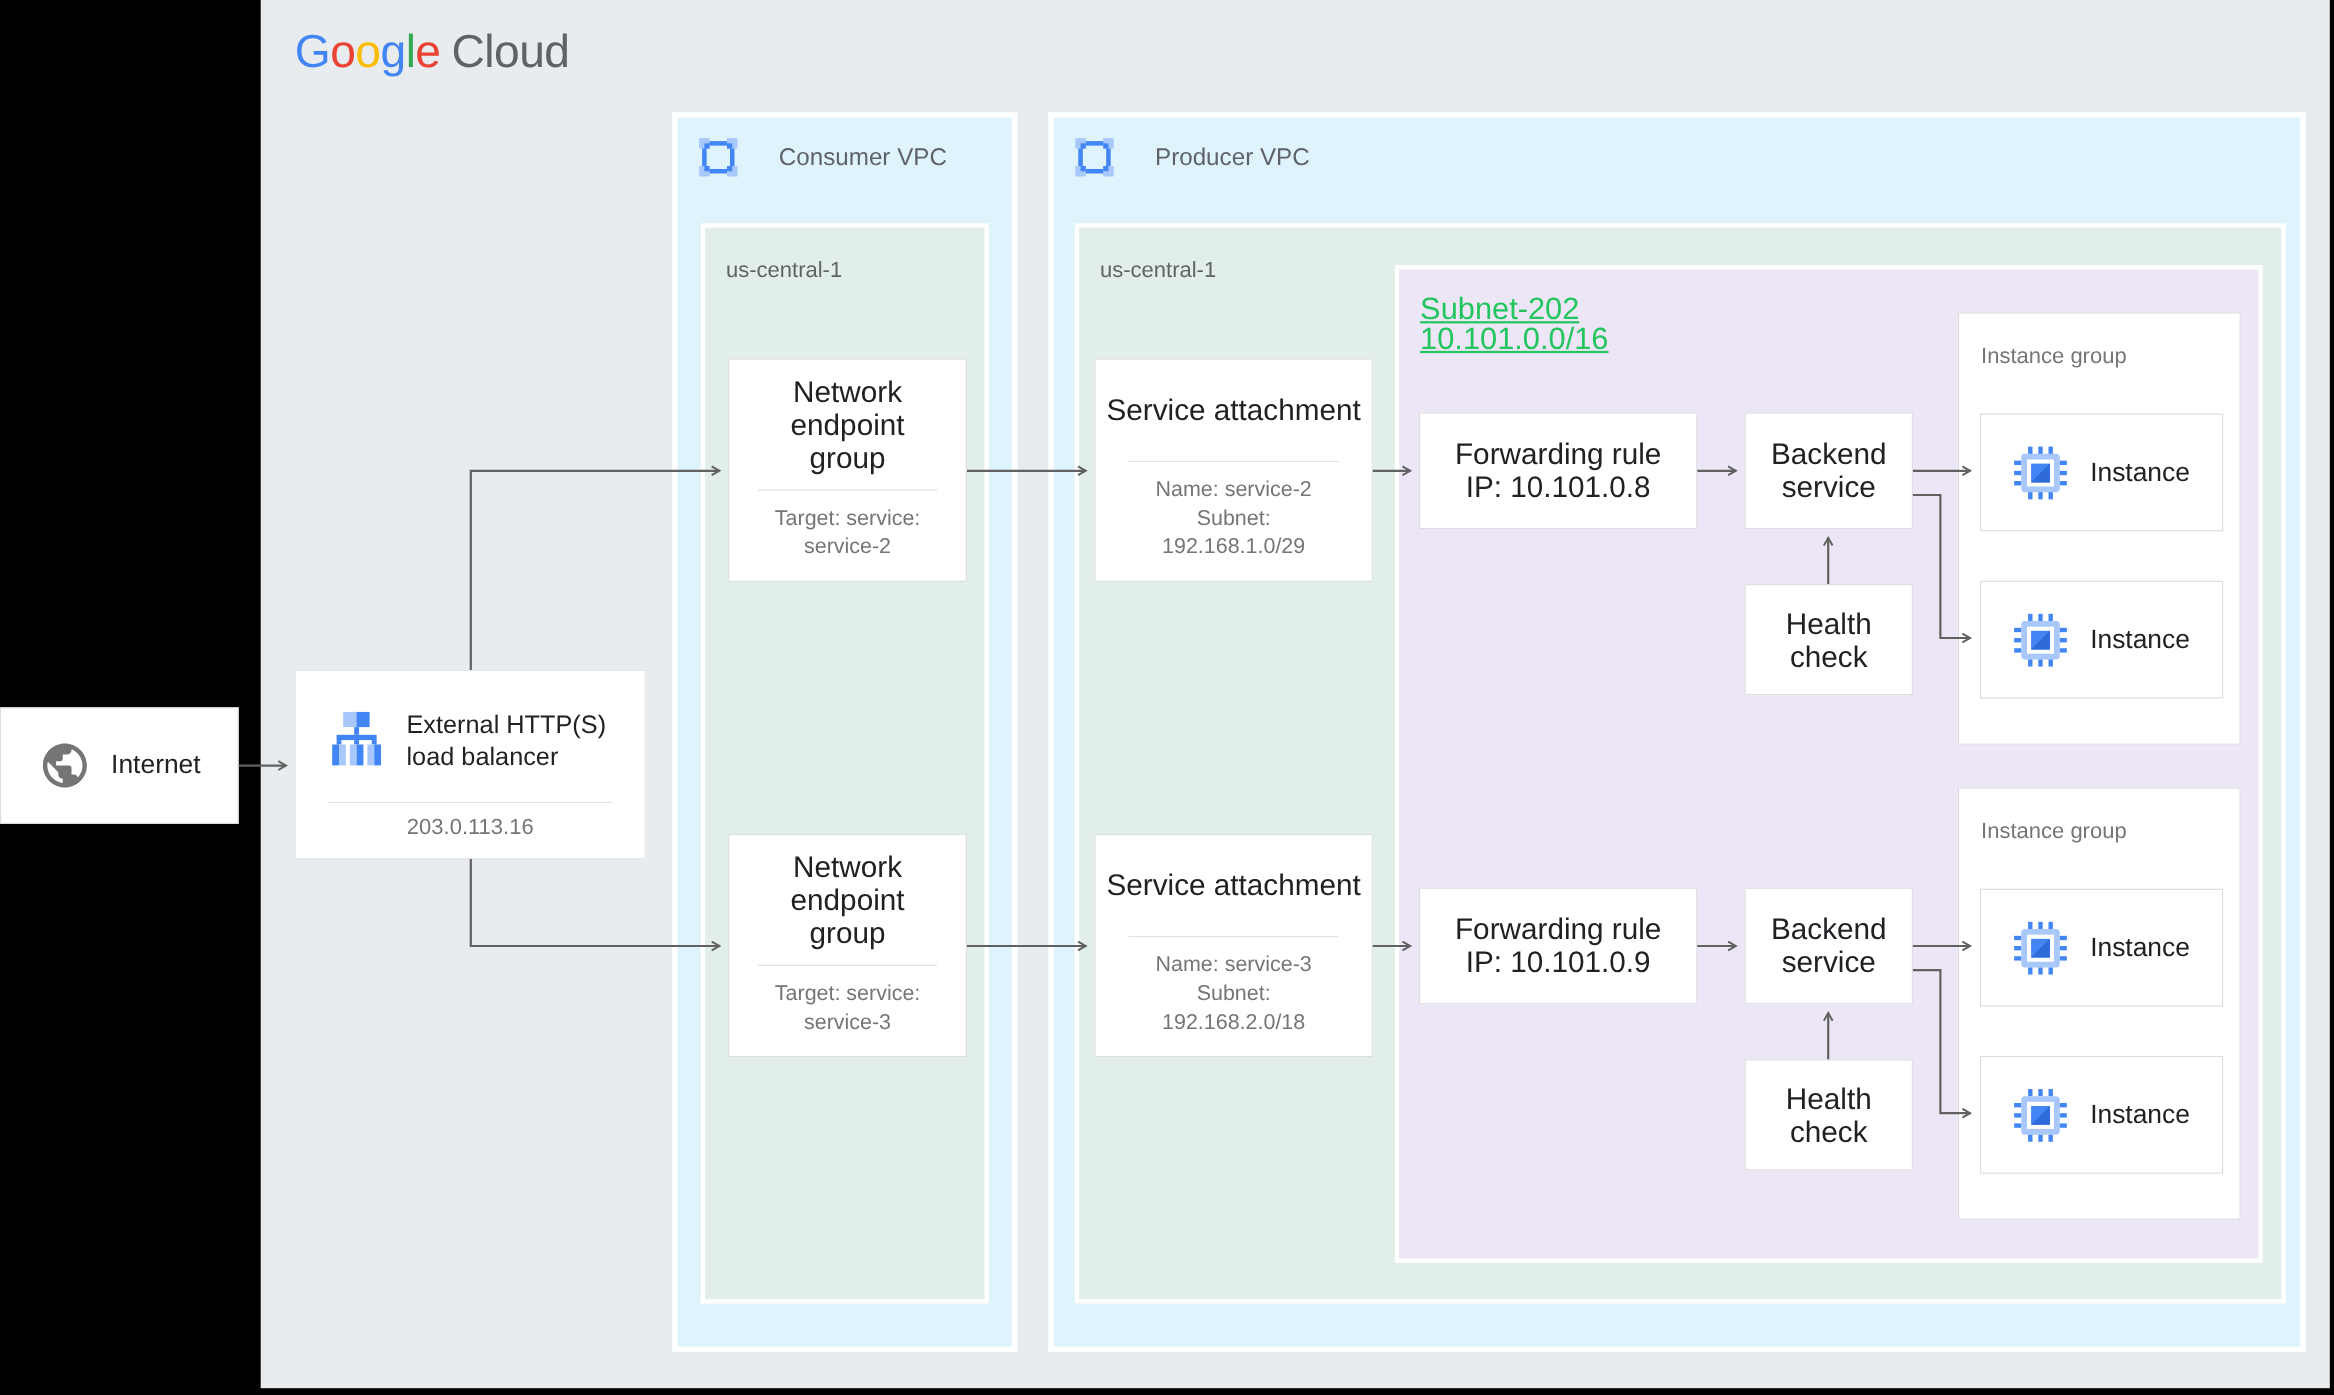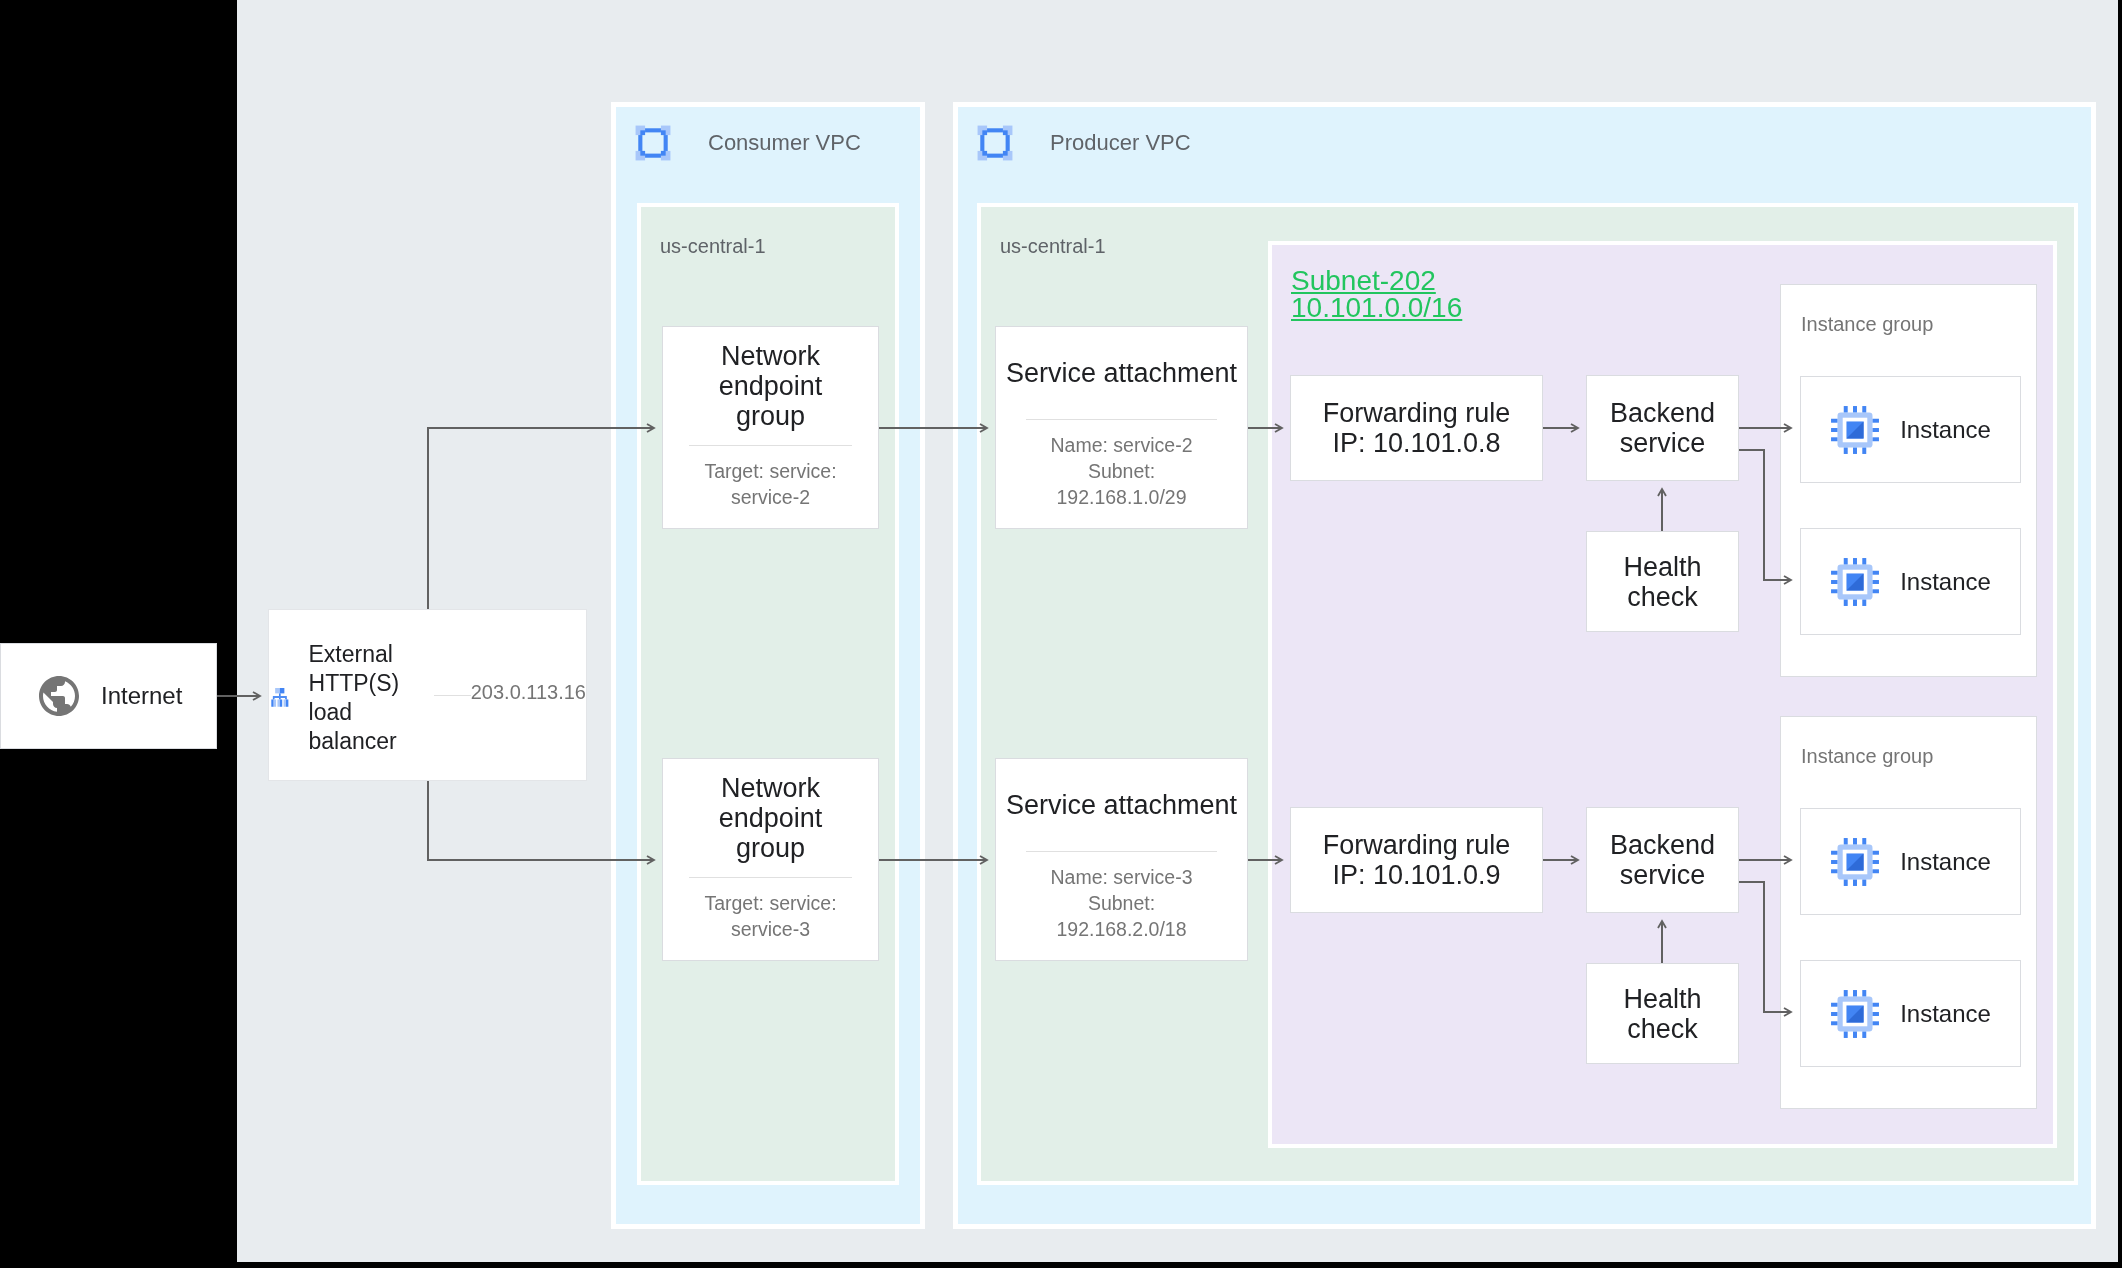--- a/index.html
+++ b/index.html
@@ -29,21 +29,21 @@
   .foot{display:flex;flex-direction:column;align-items:center;justify-content:center;
         color:#757575;font-size:19.5px;line-height:26px;text-align:center;padding:12px 0 18px 0;}
   .simple-card{position:absolute;background:#fff;border:1px solid #DADCE0;box-sizing:border-box;
         display:flex;flex-direction:column;align-items:center;justify-content:center;}
 
   
   #internet-box{position:absolute;left:0;top:643px;width:217px;height:106px;background:#fff;
         border:1px solid #DADCE0;box-sizing:border-box;display:flex;align-items:center;gap:18px;padding-left:34px;}
   #internet-box .lbl{font-size:24px;color:#202124;}
   #lb-box{position:absolute;left:268px;top:609px;width:319px;height:172px;background:#fff;
-        border:1px solid #E3E5E8;box-sizing:border-box;display:flex;flex-direction:row;align-items:center;}
+        border:1px solid #E3E5E8;box-sizing:border-box;display:flex;flex-direction:column;align-items:center;}
   #lb-box .row{flex:1;display:flex;align-items:center;gap:18px;padding-top:6px;}
   #lb-box .t{font-size:23px;line-height:29px;color:#202124;max-width:190px;}
   #lb-box .ip{color:#757575;font-size:20px;padding:11px 0 16px 0;}
 
   
   .igroup{position:absolute;background:#fff;border:1px solid #DADCE0;box-sizing:border-box;}
   .igroup .glabel{position:absolute;left:20px;top:28px;font-size:20px;color:#757575;}
   .inst{position:absolute;left:19px;width:221px;height:107px;background:#fff;border:1px solid #DADCE0;
         box-sizing:border-box;display:flex;align-items:center;justify-content:center;gap:20px;}
   .inst .ilbl{font-size:24px;color:#202124;}
@@ -53,20 +53,23 @@
   .hc-title{max-width:90px;}
 
   svg.overlay{position:absolute;left:0;top:0;pointer-events:none;}
 </style>
 </head>
 <body>
 
 <div id="stage">
   <div id="canvas-bg"></div>
 
+  <div id="gc-logo">
+    <span style="color:#4285F4">G</span><span style="color:#EA4335">o</span><span style="color:#FBBC04">o</span><span style="color:#4285F4">g</span><span style="color:#34A853">l</span><span style="color:#EA4335">e</span><span class="cloud">Cloud</span>
+  </div>
 
   <div class="vpc" style="left:611px;top:102px;width:314px;height:1127px;"></div>
   <div class="vpc-head" style="left:634px;top:124px;">
     <svg width="38" height="38" viewBox="0 0 24 24">
       <rect x="4" y="4" width="16" height="16" fill="none" stroke="#4285F4" stroke-width="2.6"></rect>
       <rect x="1" y="1" width="6" height="6" fill="#A8C7FA"></rect>
         <rect x="17" y="1" width="6" height="6" fill="#A8C7FA"></rect>
       <rect x="1" y="17" width="6" height="6" fill="#A8C7FA"></rect>
         <rect x="17" y="17" width="6" height="6" fill="#A8C7FA"></rect>
       <rect x="4" y="4" width="3" height="3" fill="#4285F4"></rect>

